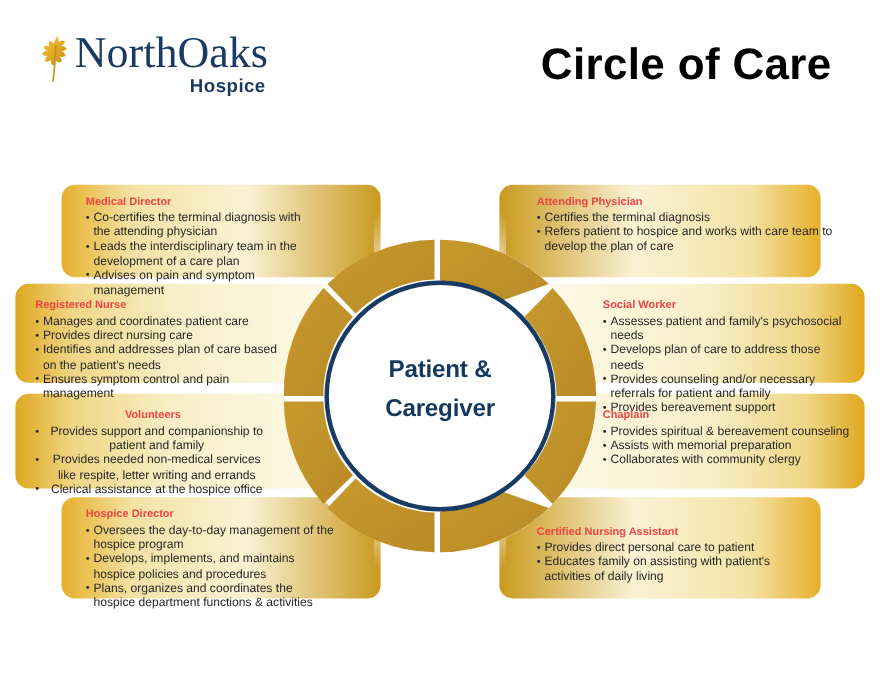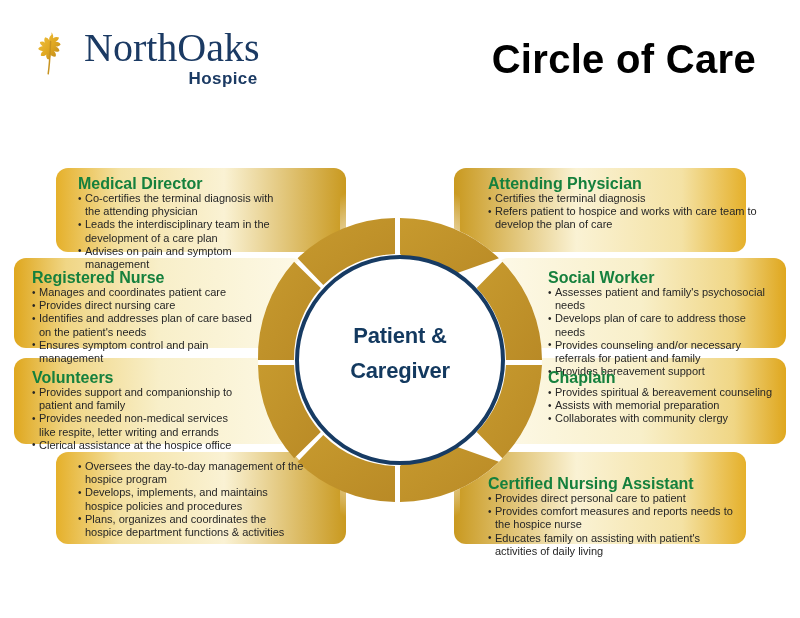--- a/index.html
+++ b/index.html
@@ -23,21 +23,21 @@
     width: 800px; height: 120px;
   }
   #logo-block {
     position: absolute;
     left: 34px; top: 28px;
     display: flex;
     align-items: flex-start;
   }
   #leaf-icon { width: 34px; height: 46px; flex: 0 0 auto; margin-top: 2px; }
   #logo-text-block {
-    margin-left: 16px;
+    margin-left: 0;
     display: flex;
     flex-direction: column;
     align-items: flex-end;
   }
   #logo-wordmark {
     font-family: "Liberation Serif", serif;
     font-size: 40px;
     line-height: 40px;
     color: #1b3a63;
     letter-spacing: 0px;
@@ -78,23 +78,23 @@
     width: 800px; height: 618px;
   }
 
   .panel-text {
     position: absolute;
     box-sizing: border-box;
   }
   .panel-title {
     font-family: "Liberation Sans", sans-serif;
     font-weight: bold;
-    font-size: 16px;
+    font-size: 10px;
     line-height: 15px;
-    color: #15803d;
+    color: #ef4444;
     margin: 0 0 1px 0;
     white-space: nowrap;
   }
   .panel-list {
     list-style: none;
     margin: 0;
     padding: 0;
   }
   .panel-list li {
     font-family: "Liberation Sans", sans-serif;
@@ -111,21 +111,21 @@
     left: 0; top: -0.5px;
     font-size: 10px;
     color: #262626;
   }
 
   
   #panel-text-medical-director   { left: 78px;  top: 176px; width: 206px; }
   #panel-text-attending-physician{ left: 488px; top: 176px; width: 280px; }
   #panel-text-registered-nurse   { left: 32px;  top: 270px; width: 232px; }
   #panel-text-social-worker      { left: 548px; top: 270px; width: 224px; }
-  #panel-text-volunteers         { left: 32px;  top: 370px; width: 214px; }
+  #panel-text-volunteers         { left: 32px;  top: 370px; width: 214px; text-align: center; }
   #panel-text-chaplain           { left: 548px; top: 370px; width: 232px; }
   #panel-text-hospice-director   { left: 78px;  top: 460px; width: 226px; }
   #panel-text-cna                { left: 488px; top: 476px; width: 250px; }
 
   
   #center-label {
     position: absolute;
     left: 310px; top: 318px;
     width: 180px;
     text-align: center;
@@ -319,29 +319,29 @@
   <div class="panel-text" id="panel-text-chaplain">
     <div class="panel-title">Chaplain</div>
     <ul class="panel-list">
       <li>Provides spiritual &amp; bereavement counseling</li>
       <li>Assists with memorial preparation</li>
       <li>Collaborates with community clergy</li>
     </ul>
   </div>
 
   <div class="panel-text" id="panel-text-hospice-director">
+    <div class="panel-title">Hospice Director</div>
     <ul class="panel-list">
       <li>Oversees the day-to-day management of the hospice program</li>
       <li>Develops, implements, and maintains hospice policies and procedures</li>
       <li>Plans, organizes and coordinates the hospice department functions &amp; activities</li>
     </ul>
   </div>
 
   <div class="panel-text" id="panel-text-cna">
     <div class="panel-title">Certified Nursing Assistant</div>
     <ul class="panel-list">
       <li>Provides direct personal care to patient</li>
-      <li>Provides comfort measures and reports needs to the hospice nurse</li>
       <li>Educates family on assisting with patient's activities of daily living</li>
     </ul>
   </div>
 
 </div>
 
 </body></html>

